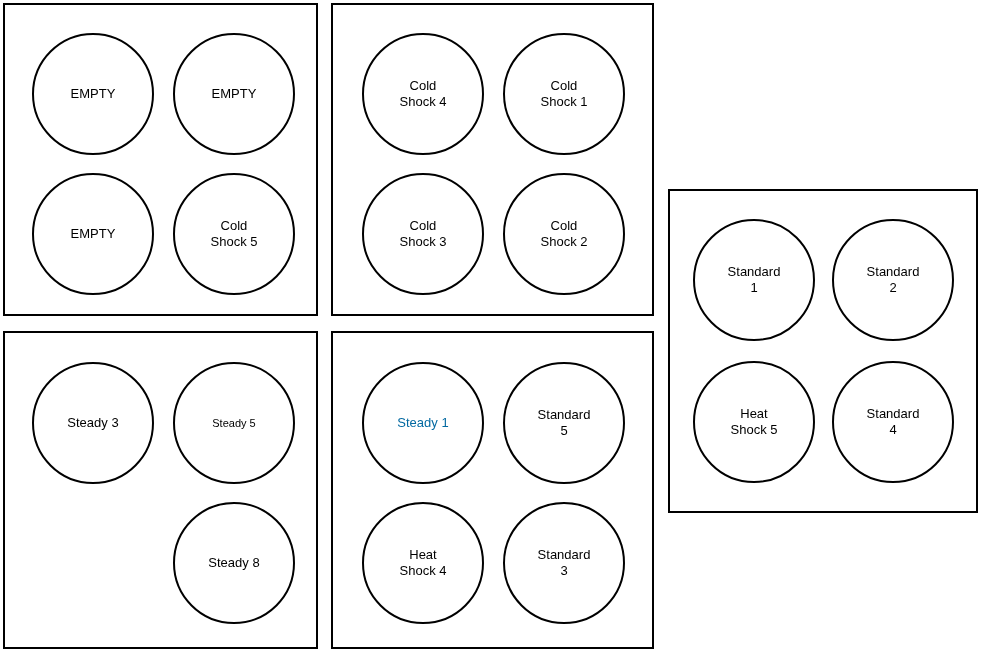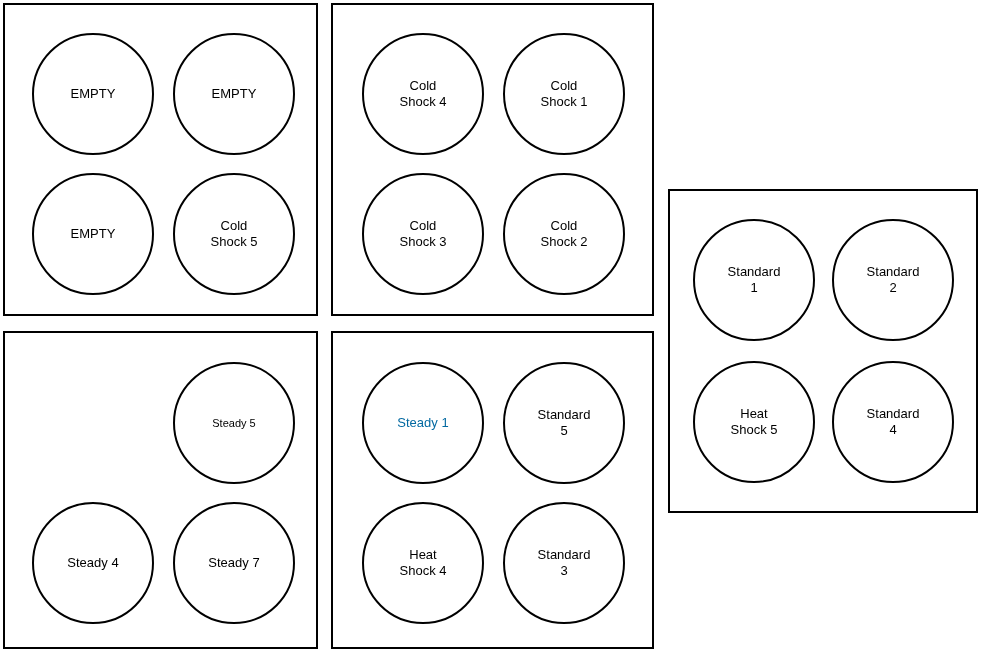--- a/index.html
+++ b/index.html
@@ -95,28 +95,28 @@
       <div class="well" style="left: 23px; top: 170px; width: 122px; height: 122px; border-width: 2px; border-color: rgb(0, 0, 0); background: rgb(255, 255, 255);">
         <span class="well-label" style="color: rgb(0, 0, 0); font-size: 13px;">Heat
 Shock 5</span>
       </div>
       <div class="well" style="left: 162px; top: 170px; width: 122px; height: 122px; border-width: 2px; border-color: rgb(0, 0, 0); background: rgb(255, 255, 255);">
         <span class="well-label" style="color: rgb(0, 0, 0); font-size: 13px;">Standard
 4</span>
       </div>
     </div>
     <div class="plate" style="left: 3px; top: 331px; width: 315px; height: 318px; border-width: 2px; border-color: rgb(0, 0, 0); background: rgb(255, 255, 255);">
+      <div class="well" style="left: 27px; top: 29px; width: 122px; height: 122px; border-width: 2px; border-color: rgb(0, 0, 0); background: rgb(255, 255, 255);">
+        <span class="well-label" style="color: rgb(0, 0, 0); font-size: 13px;">Steady 3</span>
+      </div>
       <div class="well" style="left: 168px; top: 29px; width: 122px; height: 122px; border-width: 2px; border-color: rgb(0, 0, 0); background: rgb(255, 255, 255);">
         <span class="well-label" style="color: rgb(0, 0, 0); font-size: 11px;">Steady 5</span>
       </div>
-      <div class="well" style="left: 27px; top: 169px; width: 122px; height: 122px; border-width: 2px; border-color: rgb(0, 0, 0); background: rgb(255, 255, 255);">
-        <span class="well-label" style="color: rgb(0, 0, 0); font-size: 13px;">Steady 4</span>
-      </div>
       <div class="well" style="left: 168px; top: 169px; width: 122px; height: 122px; border-width: 2px; border-color: rgb(0, 0, 0); background: rgb(255, 255, 255);">
-        <span class="well-label" style="color: rgb(0, 0, 0); font-size: 13px;">Steady 7</span>
+        <span class="well-label" style="color: rgb(0, 0, 0); font-size: 13px;">Steady 8</span>
       </div>
     </div>
     <div class="plate" style="left: 331px; top: 331px; width: 323px; height: 318px; border-width: 2px; border-color: rgb(0, 0, 0); background: rgb(255, 255, 255);">
       <div class="well" style="left: 29px; top: 29px; width: 122px; height: 122px; border-width: 2px; border-color: rgb(0, 0, 0); background: rgb(255, 255, 255);">
         <span class="well-label" style="color: #0369a1; font-size: 13px;">Steady 1</span>
       </div>
       <div class="well" style="left: 170px; top: 29px; width: 122px; height: 122px; border-width: 2px; border-color: rgb(0, 0, 0); background: rgb(255, 255, 255);">
         <span class="well-label" style="color: rgb(0, 0, 0); font-size: 13px;">Standard
 5</span>
       </div>

